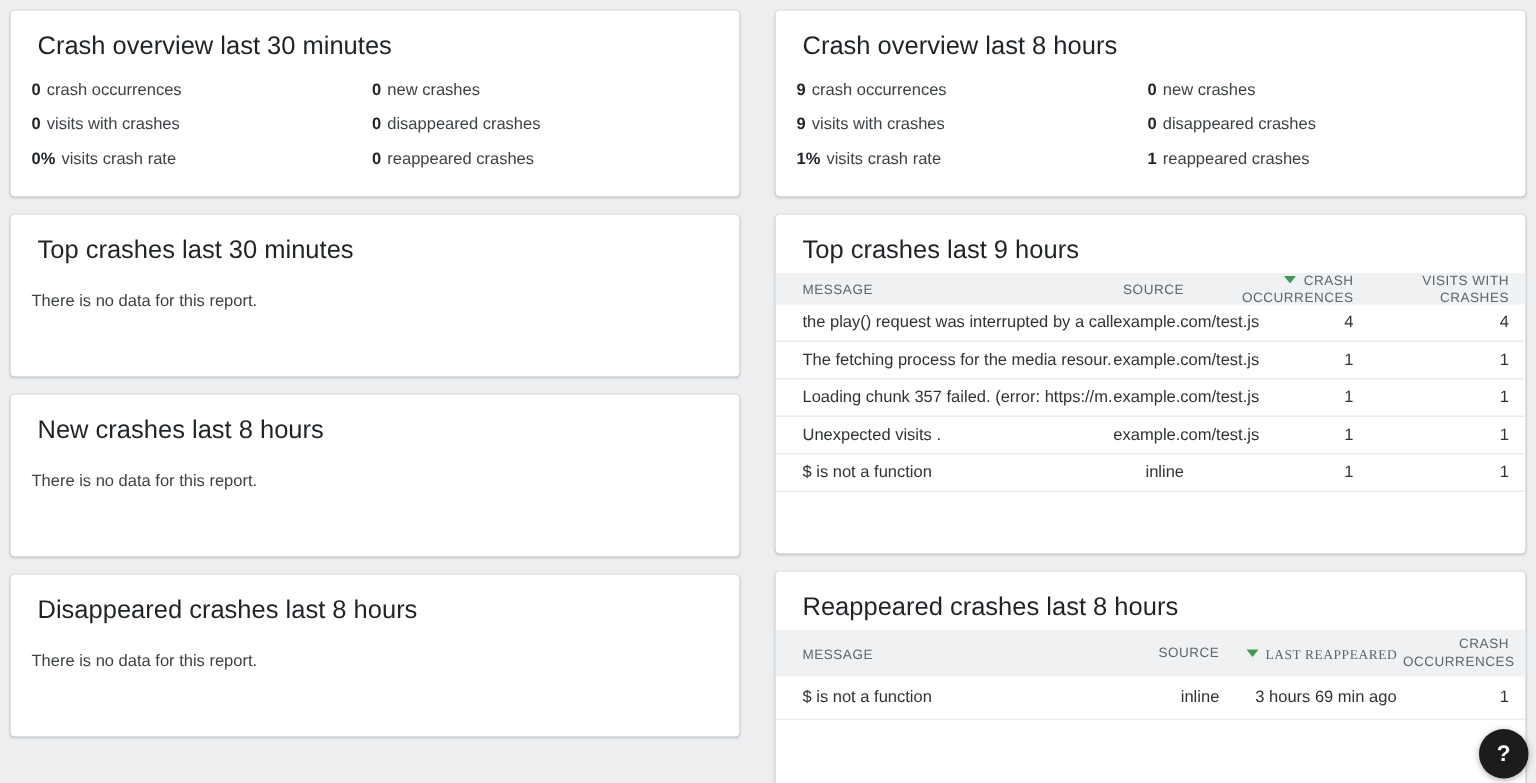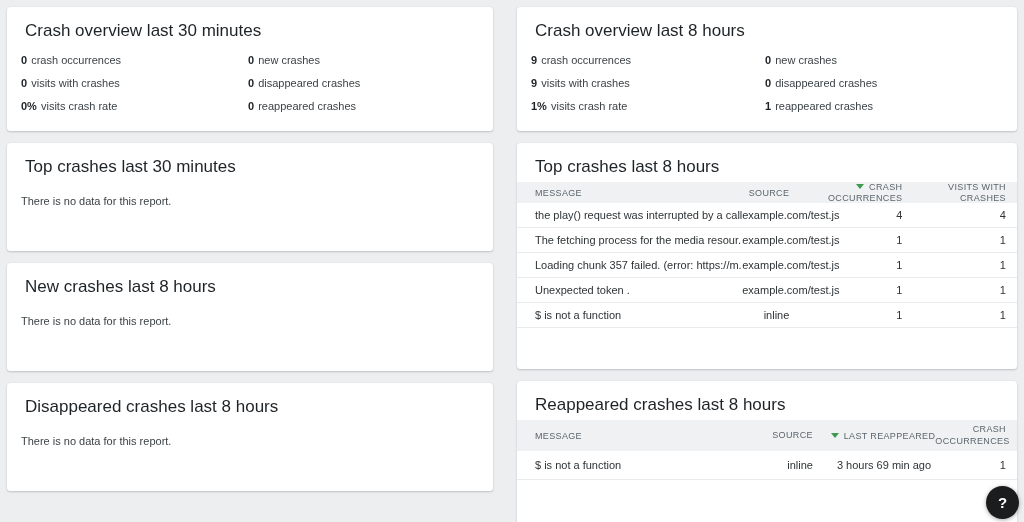--- a/index.html
+++ b/index.html
@@ -57,21 +57,21 @@
   .row-h28 { height:29px; }
 
   .grid-top8 { grid-template-columns:44% 10% 24% 22%; }
   .grid-reap { grid-template-columns:47% 12% 26% 15%; }
 
   .th-left  { text-align:left; }
   .th-right { text-align:right; line-height:1.25; }
   .cell-msg { white-space:nowrap; overflow:hidden; text-align:left; }
   .cell-right { text-align:right; white-space:nowrap; }
   .cell-last { text-align:left; padding-left:24px; white-space:nowrap; }
-  .th-last { text-align:right; padding-left:14px; }
+  .th-last { text-align:center; padding-left:14px;font-family:Liberation Serif, serif; }
 
   .sort-tri {
     display:inline-block; width:0; height:0;
     border-left:4px solid transparent; border-right:4px solid transparent;
     border-top:5px solid #3d9a50;
     margin-right:5px; position:relative; top:-1px;
   }
 
   
   .help-btn {
@@ -128,21 +128,21 @@
         <div class="stat"><b>9</b> <span>crash occurrences</span></div>
         <div class="stat"><b>0</b> <span>new crashes</span></div>
         <div class="stat"><b>9</b> <span>visits with crashes</span></div>
         <div class="stat"><b>0</b> <span>disappeared crashes</span></div>
         <div class="stat"><b>1%</b> <span>visits crash rate</span></div>
         <div class="stat"><b>1</b> <span>reappeared crashes</span></div>
       </div>
     </div>
 
     <div class="card h-top8">
-      <div class="card-title">Top crashes last 8 hours</div>
+      <div class="card-title">Top crashes last 9 hours</div>
       <div class="tbl-header grid-top8 one-line">
         <div class="th-left">MESSAGE</div>
         <div class="th-right">SOURCE</div>
         <div class="th-right"><span class="sort-tri"></span><span>CRASH OCCURRENCES</span></div>
         <div class="th-right">VISITS WITH CRASHES</div>
       </div>
       <div class="tbl-row grid-top8 row-h24">
         <div class="cell-msg">the play() request was interrupted by a call...</div>
         <div class="cell-right">example.com/test.js</div>
         <div class="cell-right">4</div>
@@ -154,21 +154,21 @@
         <div class="cell-right">1</div>
         <div class="cell-right">1</div>
       </div>
       <div class="tbl-row grid-top8 row-h24">
         <div class="cell-msg">Loading chunk 357 failed. (error: https://m...</div>
         <div class="cell-right">example.com/test.js</div>
         <div class="cell-right">1</div>
         <div class="cell-right">1</div>
       </div>
       <div class="tbl-row grid-top8 row-h24">
-        <div class="cell-msg">Unexpected token .</div>
+        <div class="cell-msg">Unexpected visits .</div>
         <div class="cell-right">example.com/test.js</div>
         <div class="cell-right">1</div>
         <div class="cell-right">1</div>
       </div>
       <div class="tbl-row grid-top8 row-h24">
         <div class="cell-msg">$ is not a function</div>
         <div class="cell-right">inline</div>
         <div class="cell-right">1</div>
         <div class="cell-right">1</div>
       </div>

